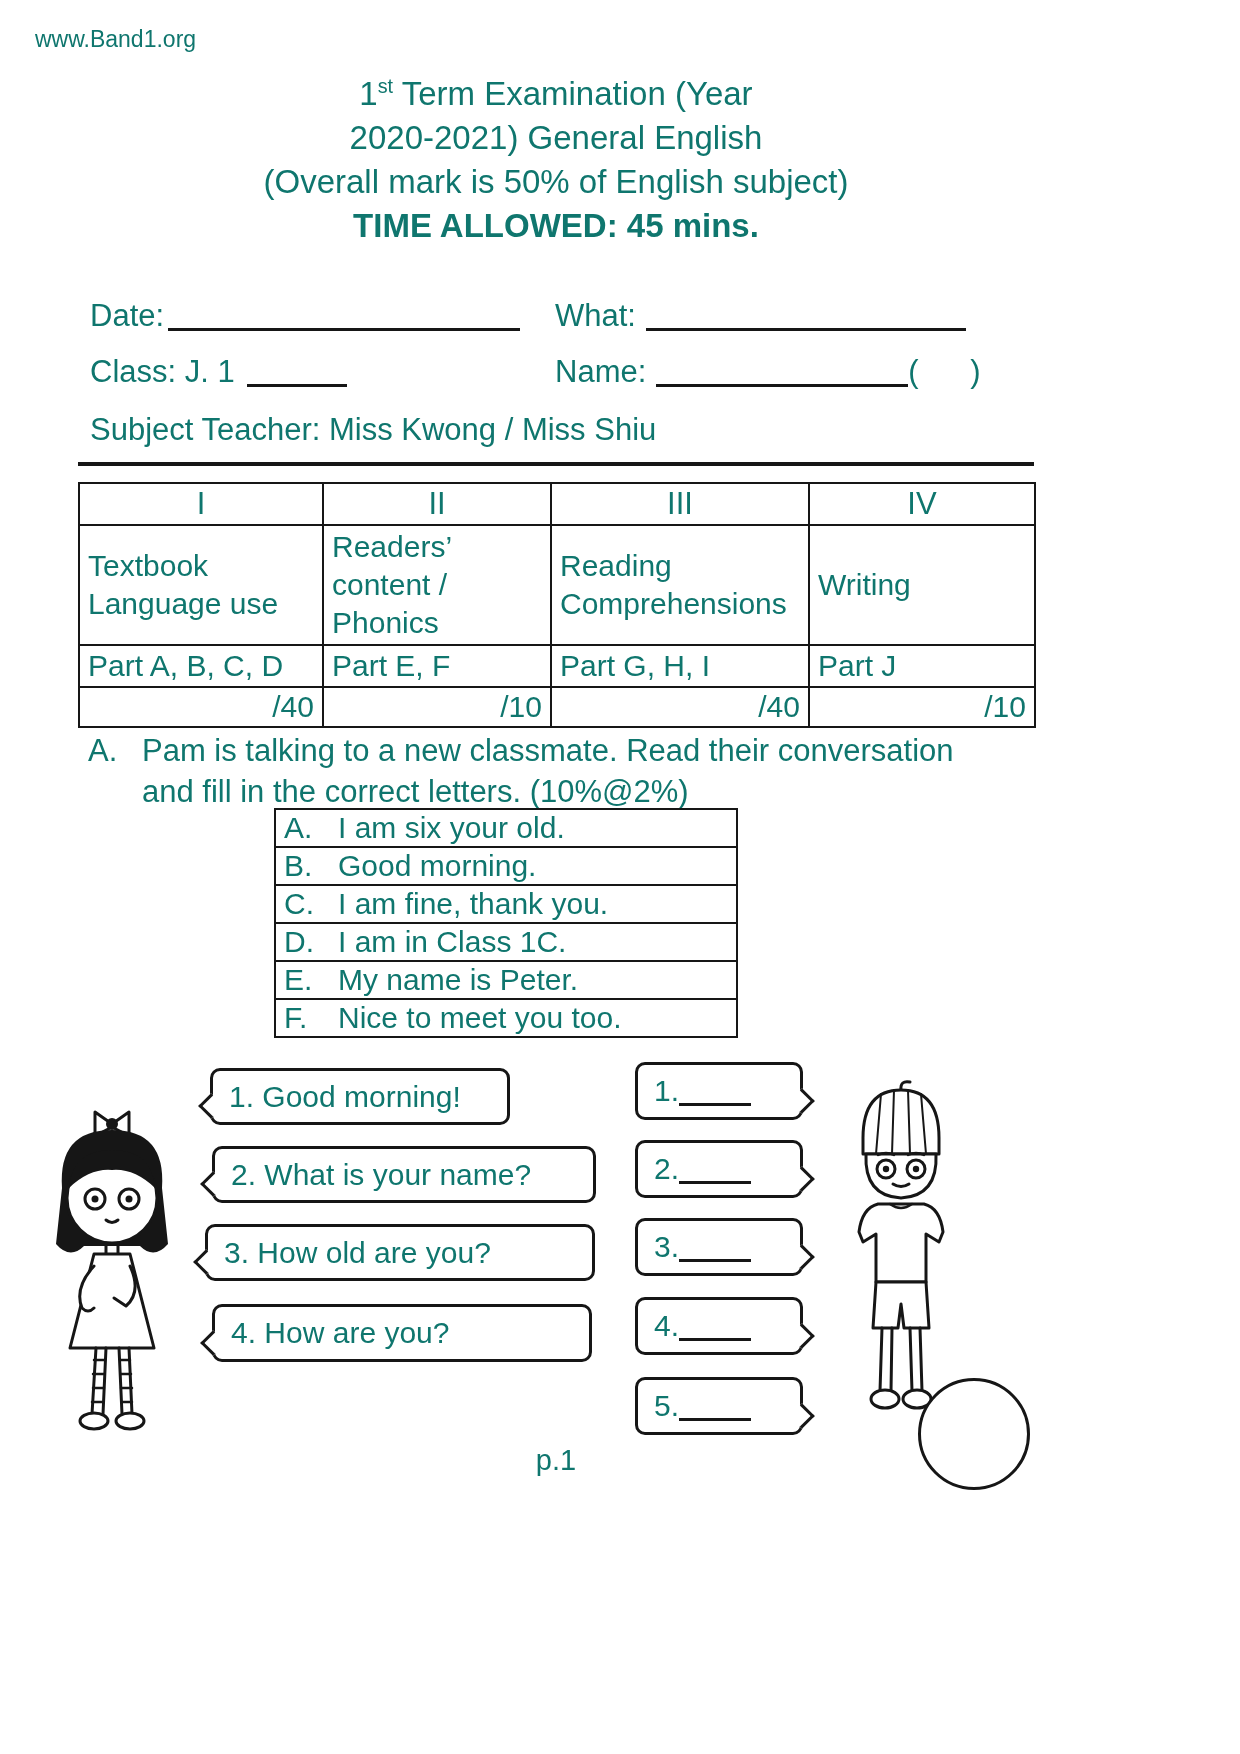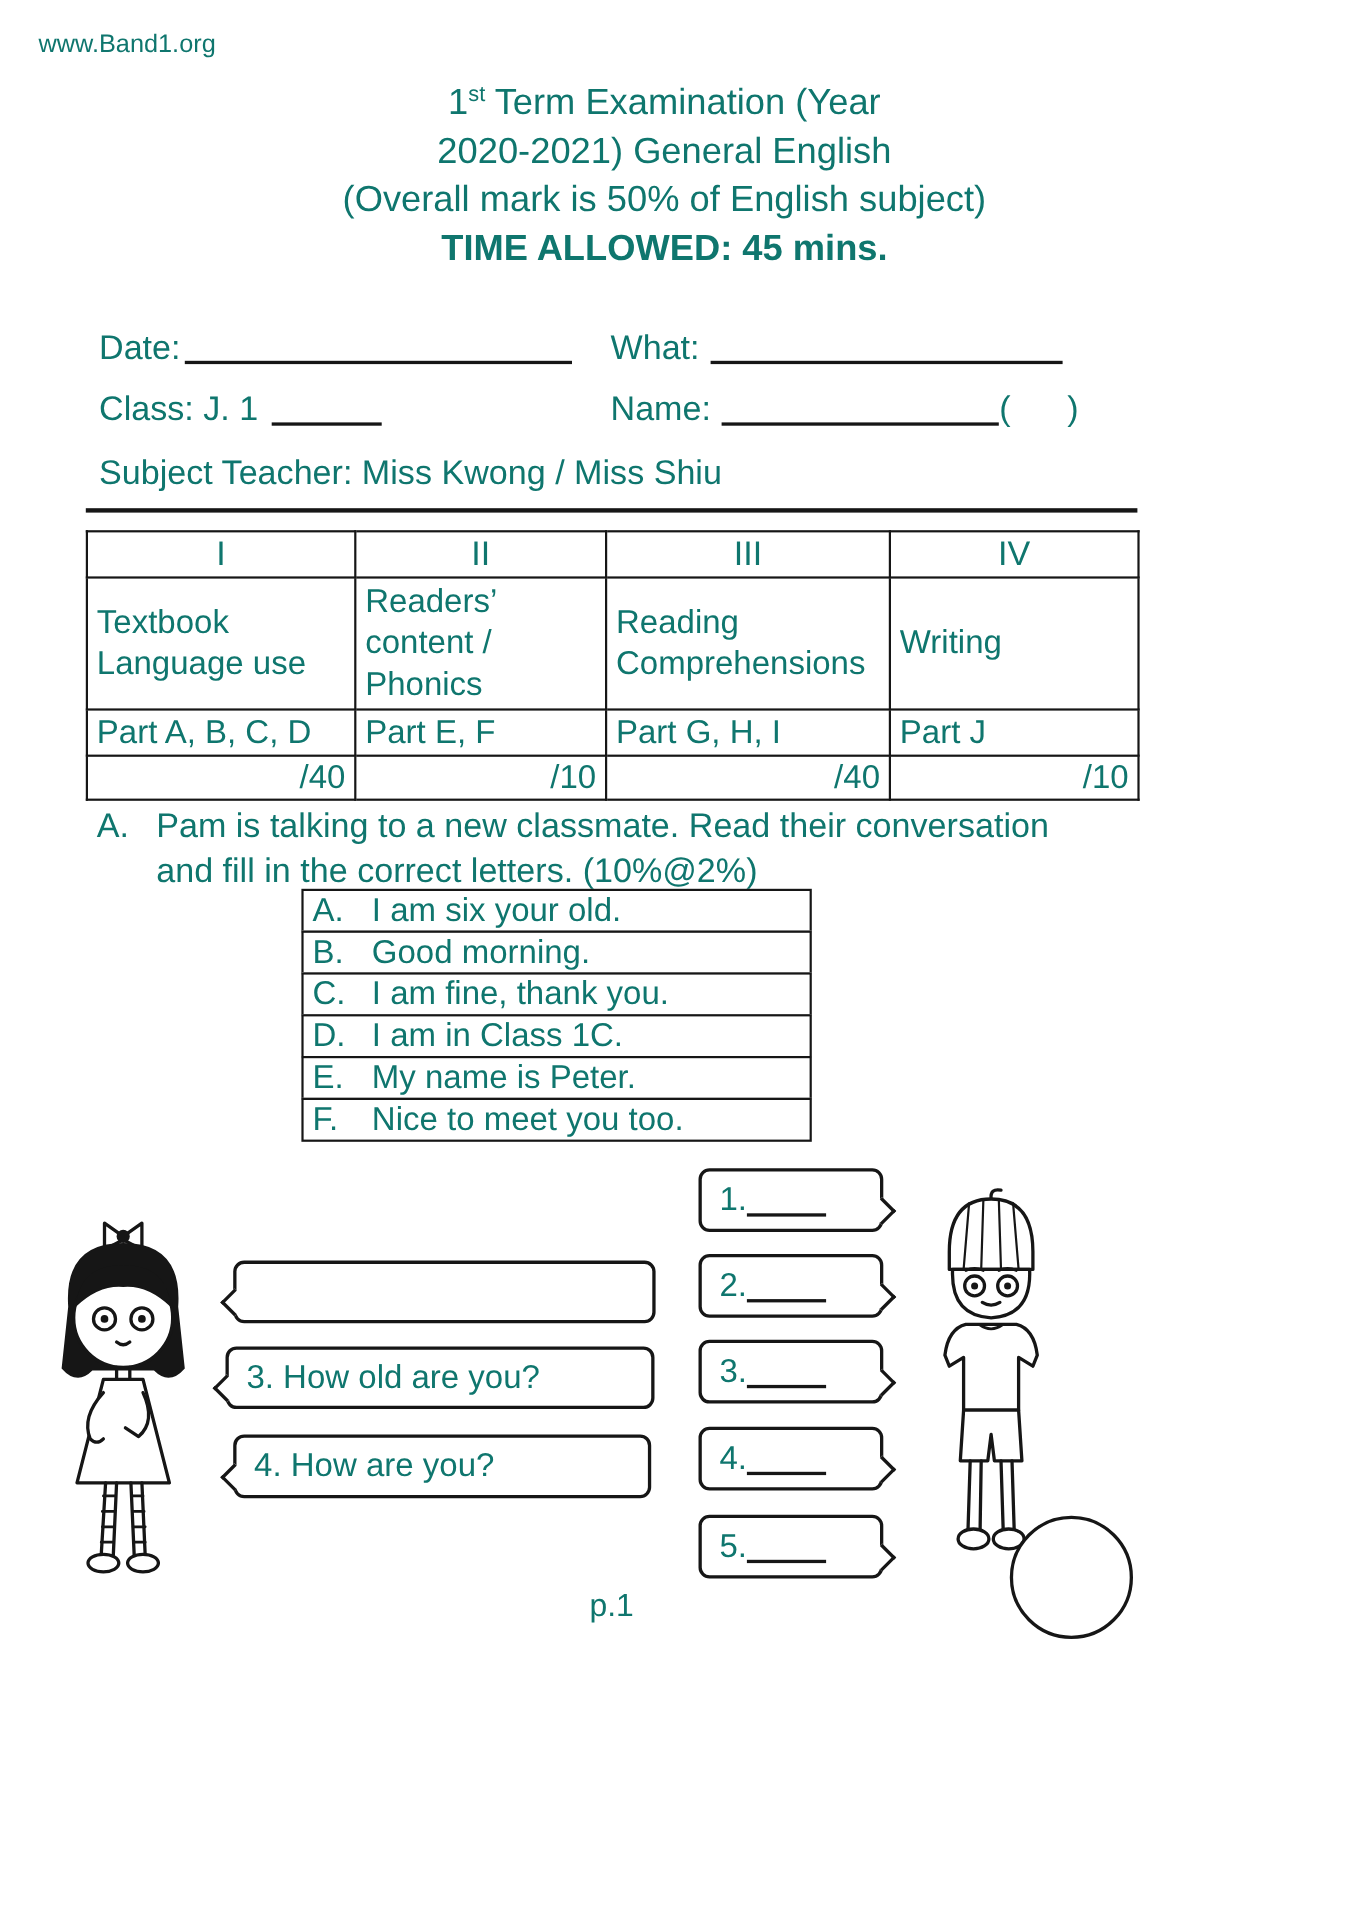--- a/index.html
+++ b/index.html
@@ -8,21 +8,21 @@
     position:relative;
     width:1240px; height:1754px;
     margin:0 auto;
     background:#ffffff;
     color:#0f766e;
     font-family:"Liberation Sans", sans-serif;
     overflow:hidden;
   }
   .site-url { position:absolute; top:26px; left:35px; font-size:23px; }
 
-  .title-block { position:absolute; top:64px; left:0; width:1112px; text-align:center; font-size:33px; line-height:44px;margin-left:48px; }
+  .title-block { position:absolute; top:64px; left:0; width:1112px; text-align:center; font-size:33px; line-height:44px; }
   .title-block sup { font-size:60%; vertical-align:super; }
   .title-bold { font-weight:bold; }
 
   .info-row { position:absolute; left:90px; width:1060px; font-size:31px; height:46px; white-space:nowrap; }
   .row-1 { top:298px; }
   .row-2 { top:354px; }
   .row-3 { top:412px; }
   .right-group { position:absolute; left:465px; top:0; }
   .blank { display:inline-block; border-bottom:3px solid #161616; height:32px; vertical-align:-5px; margin-left:4px; }
   .blank-date  { width:352px; }
@@ -199,22 +199,27 @@
           <path d="M74 252 L70 318 M84 252 L81 318" fill="none" stroke="#161616" stroke-width="3"></path>
           <path d="M97 252 L100 318 M107 252 L110 318" fill="none" stroke="#161616" stroke-width="3"></path>
           <path d="M72 264 L83 264 M71 278 L82 278 M71 292 L82 292 M70 306 L81 306" stroke="#161616" stroke-width="2.5"></path>
           <path d="M98 264 L108 264 M99 278 L109 278 M99 292 L110 292 M100 306 L110 306" stroke="#161616" stroke-width="2.5"></path>
           <ellipse cx="72" cy="325" rx="14" ry="8" fill="#fff" stroke="#161616" stroke-width="3"></ellipse>
           <ellipse cx="108" cy="325" rx="14" ry="8" fill="#fff" stroke="#161616" stroke-width="3"></ellipse>
         </g>
       </svg>
     </div>
 
+    <div class="bubble pam-1">
+        <span class="tail-l"></span>
+        <span>1. Good morning!</span>
+      </div>
     <div class="bubble pam-2">
         <span class="tail-l"></span>
+        <span>2. What is your name?</span>
       </div>
     <div class="bubble pam-3">
         <span class="tail-l"></span>
         <span>3. How old are you?</span>
       </div>
     <div class="bubble pam-4">
         <span class="tail-l"></span>
         <span>4. How are you?</span>
       </div>
 

